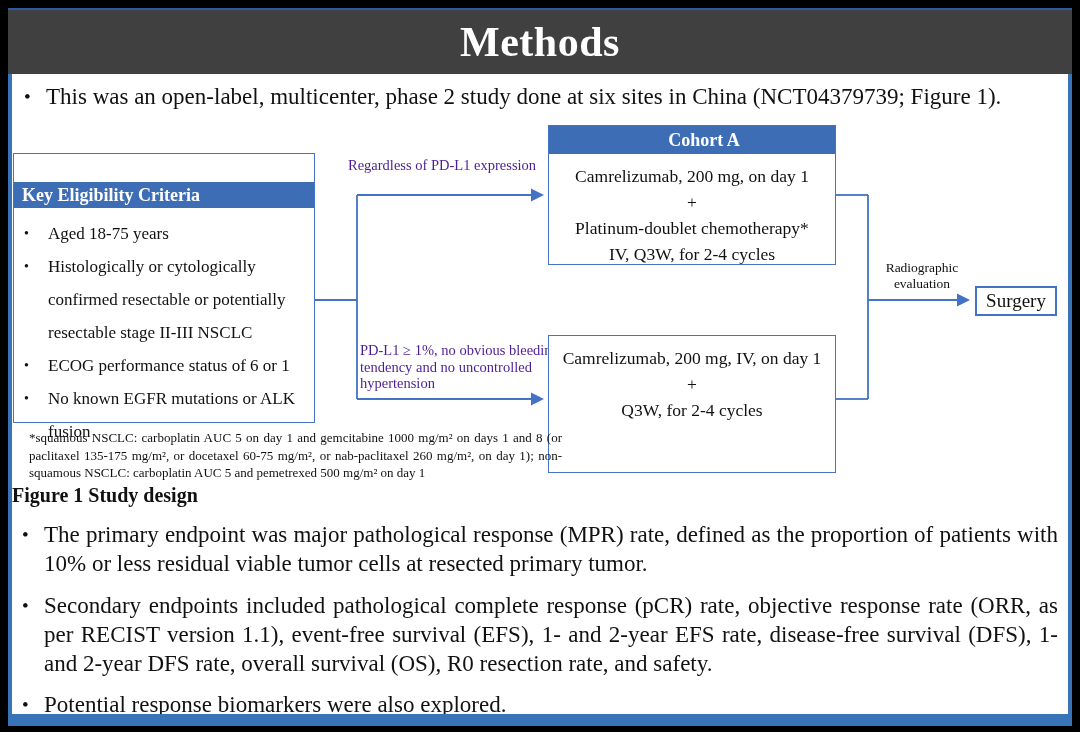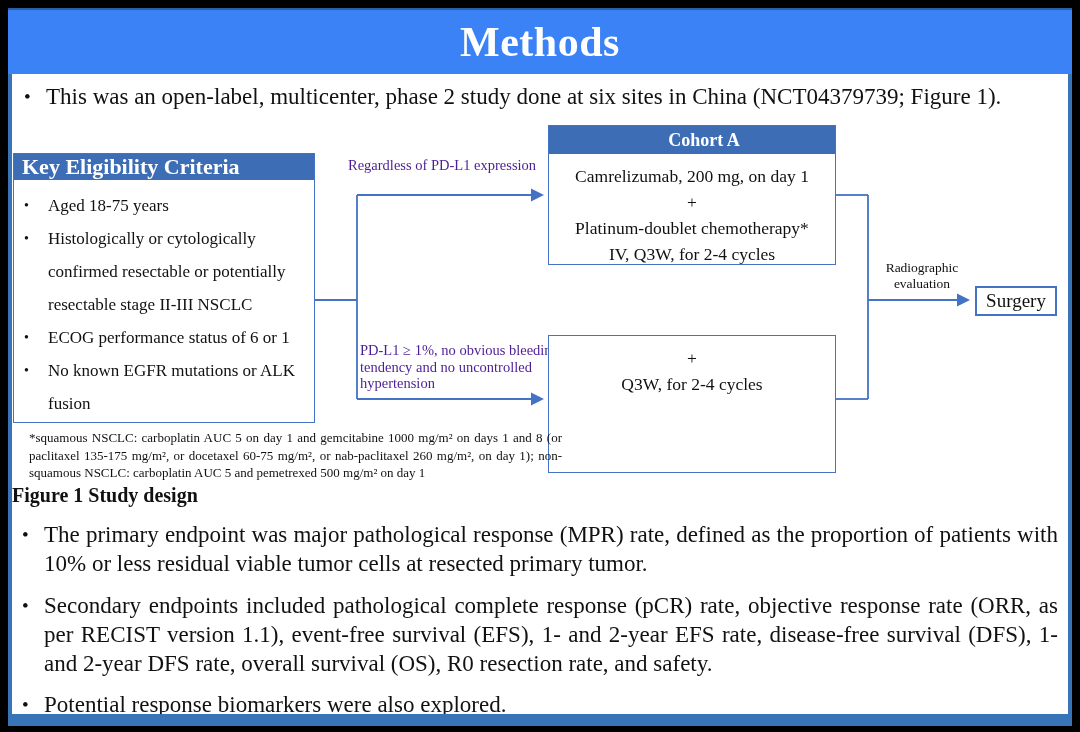--- a/index.html
+++ b/index.html
@@ -1,20 +1,20 @@
 <!DOCTYPE html>
 <html><head>
 <meta charset="utf-8">
 <style>
   * { margin:0; padding:0; box-sizing:border-box; }
   body { background:#000; font-family:"Liberation Serif", serif; color:#111; }
   .slide { position:relative; width:1080px; height:732px; background:#000; overflow:hidden; }
 
   .title-band { position:absolute; left:8px; top:8px; width:1064px; height:66px;
-    background:#3b82f6; border-top:2px solid #2c5d9c; display:flex; align-items:center; justify-content:center; }
+    background:#404040; border-top:2px solid #2c5d9c; display:flex; align-items:center; justify-content:center; }
   .title-band span { color:#fff; font-weight:bold; font-size:42px; letter-spacing:0.5px; }
 
   .content { position:absolute; left:8px; top:74px; width:1064px; height:640px;
     background:#fff; border-left:4px solid #3a74b8; border-right:4px solid #3a74b8; }
 
   .footer-band { position:absolute; left:8px; top:714px; width:1064px; height:12px; background:#3a74b8; }
 
   
   .bullet { position:absolute; display:flex; font-size:23px; line-height:29px; }
   .bullet .marker { width:22px; flex:0 0 22px; font-size:19px; }
@@ -25,21 +25,21 @@
   .b3 { left:10px; top:517px; width:1036px; }
   .b4 { left:10px; top:616px; width:1036px; }
 
   .diagram { position:absolute; inset:0; }
   .connectors { position:absolute; inset:0; pointer-events:none; }
 
   
   .elig-box { position:absolute; left:1px; top:79px; width:302px; height:270px;
     border:1.5px solid #4472c4; background:#fff; }
   .elig-header { height:26px; background:#3d6eb5; color:#fff; font-weight:bold;
-    font-size:22px; line-height:26px; padding-left:8px; }
+    font-size:18px; line-height:26px; padding-left:8px;margin-top:28px; }
   .elig-list { list-style:none; padding:9px 4px 0 10px; }
   .elig-list li { display:flex; font-size:17px; line-height:33px; }
   .elig-list li .m { width:24px; flex:0 0 24px; font-size:14px; }
 
   
   .cohort-box { position:absolute; width:288px; border:1.5px solid #4472c4; background:#fff; }
   .cohort-a { left:536px; top:51px; height:140px; }
   .cohort-b { left:536px; top:261px; height:138px; }
   .cohort-header { height:28px; background:#3d6eb5; color:#fff; font-weight:bold;
     font-size:18px; line-height:28px; text-align:center;padding-left:24px; }
@@ -128,20 +128,21 @@
         <div class="cohort-body">
           <div>Camrelizumab, 200 mg, on day 1</div>
           <div>+</div>
           <div>Platinum-doublet chemotherapy*</div>
           <div>IV, Q3W, for 2-4 cycles</div>
         </div>
       </div>
 
       <div class="cohort-box cohort-b">
         <div class="cohort-body">
+          <div>Camrelizumab, 200 mg, IV, on day 1</div>
           <div>+</div>
           <div>Q3W, for 2-4 cycles</div>
         </div>
       </div>
 
       <div class="radio-label">Radiographic evaluation</div>
 
       <div class="surgery-box">Surgery</div>
 
       <div class="footnote">*squamous NSCLC: carboplatin AUC 5 on day 1 and gemcitabine 1000 mg/m² on days 1 and 8 (or paclitaxel 135-175 mg/m², or docetaxel 60-75 mg/m², or nab-paclitaxel 260 mg/m², on day 1); non-squamous NSCLC: carboplatin AUC 5 and pemetrexed 500 mg/m² on day 1</div>

